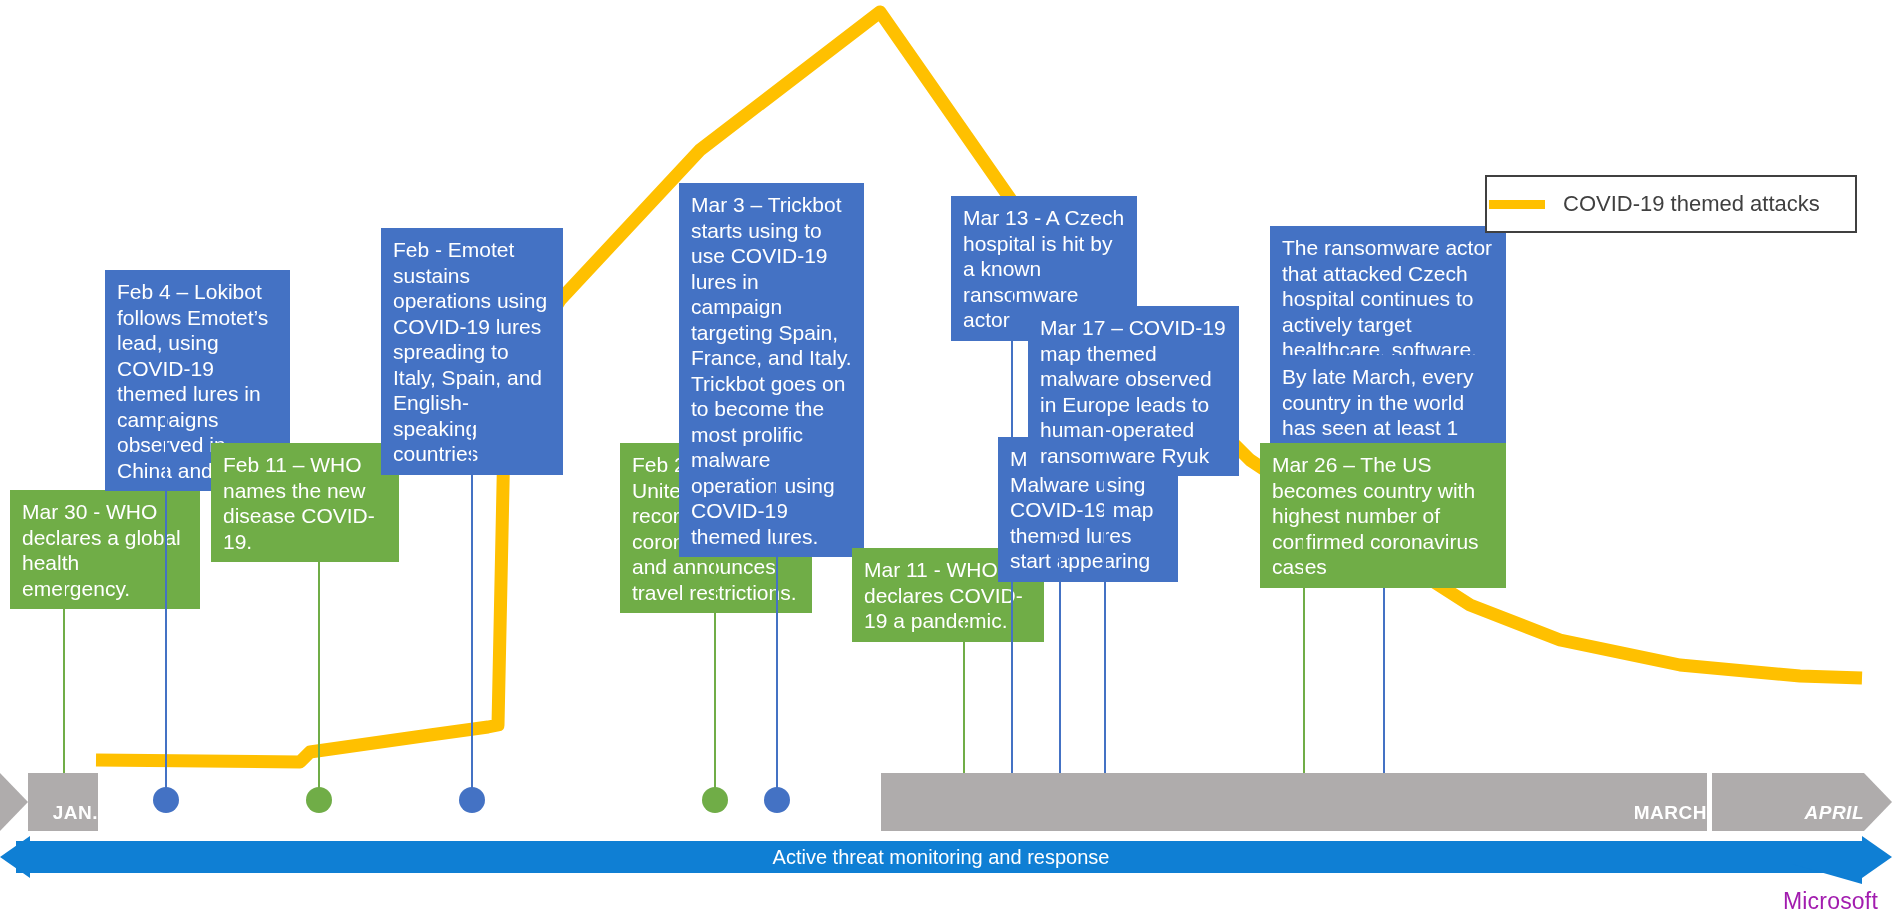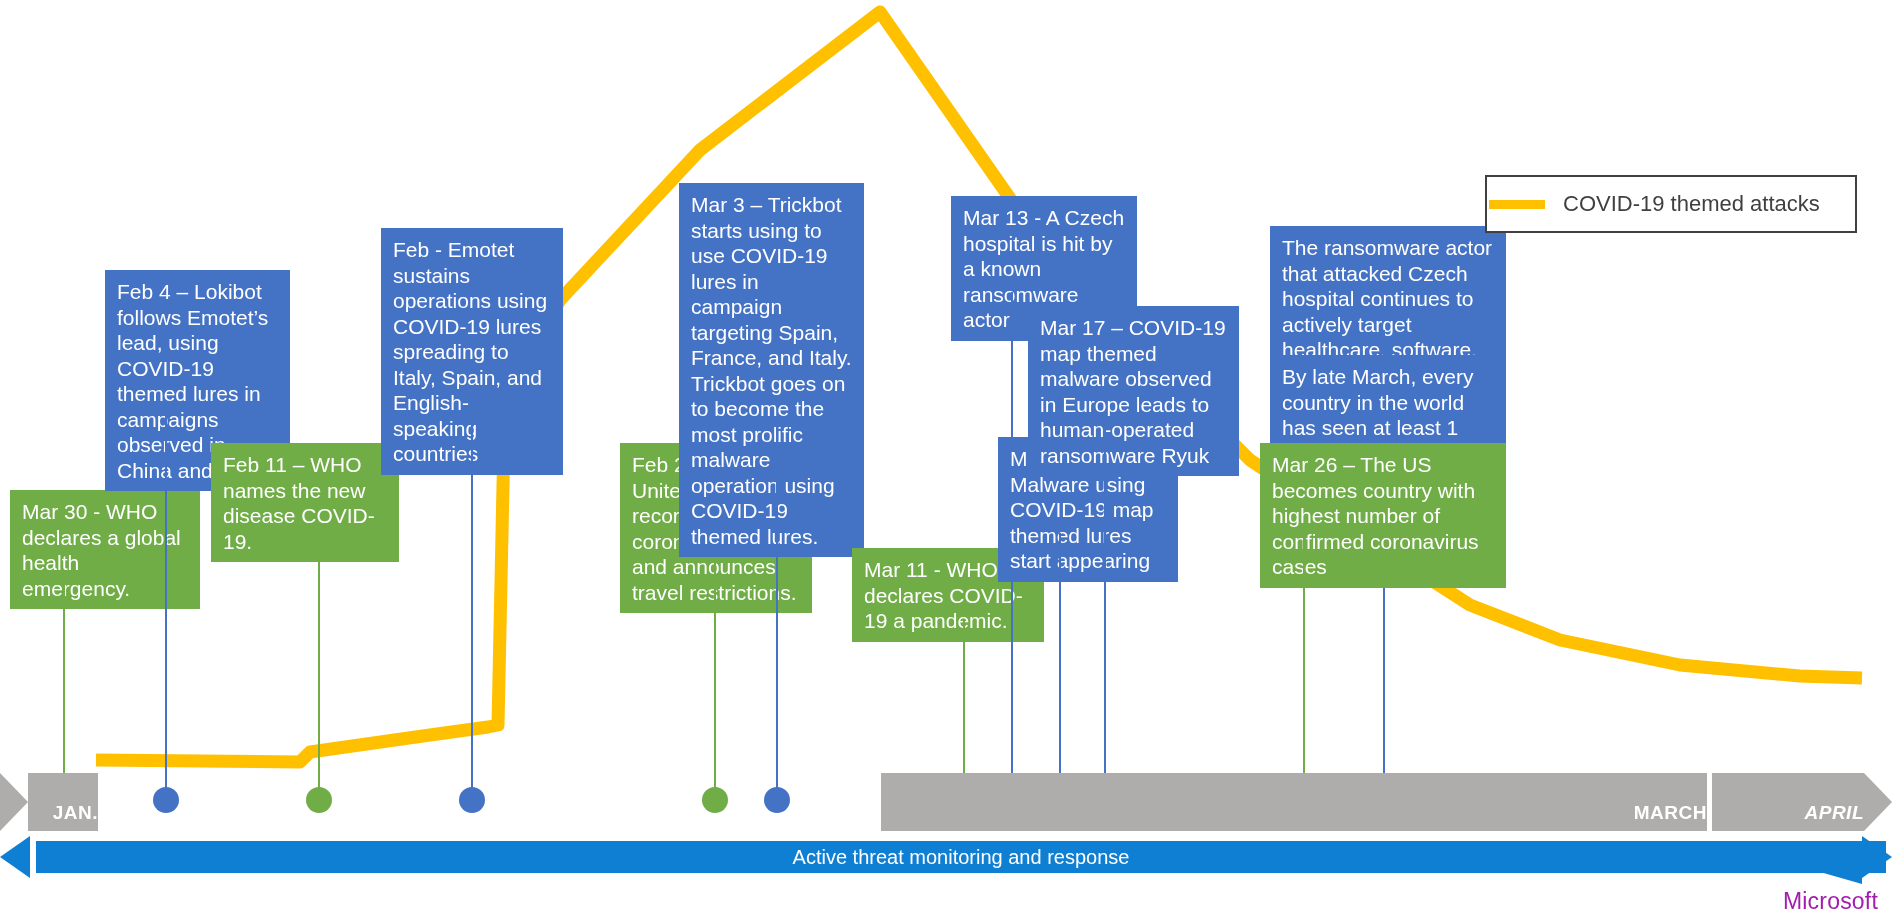--- a/index.html
+++ b/index.html
@@ -22,21 +22,21 @@
   .dot.green{background:#70AD47;}
 
   #axis-wrap{position:absolute;left:0;top:773px;width:1892px;height:58px;}
   .month-seg{position:absolute;top:0;height:58px;background:#AFACAC;
              color:#ffffff;font-size:19px;font-weight:bold;letter-spacing:.5px;}
   .month-seg .mlabel{position:absolute;left:0;right:0;bottom:7px;text-align:right;}
   .seg-arrow-l{position:absolute;top:0;width:0;height:0;
      border-top:29px solid transparent;border-bottom:29px solid transparent;
      border-left:28px solid #AFACAC;}
 
-  #respbar{position:absolute;left:36px;top:841px;width:1850px;height:32px;
+  #respbar{position:absolute;left:16px;top:841px;width:1850px;height:32px;
            background:#0F7FD4;color:#fff;font-size:20px;
            display:flex;align-items:center;justify-content:center;}
   #respbar-arrow-l{position:absolute;left:0px;top:836px;width:0;height:0;
      border-top:21px solid transparent;border-bottom:21px solid transparent;
      border-right:30px solid #0F7FD4;}
   #respbar-arrow-r{position:absolute;left:1862px;top:836px;width:0;height:0;
      border-top:21px solid transparent;border-bottom:21px solid transparent;
      border-left:30px solid #0F7FD4;}
 
   #legend{position:absolute;left:1485px;top:175px;width:372px;height:58px;

